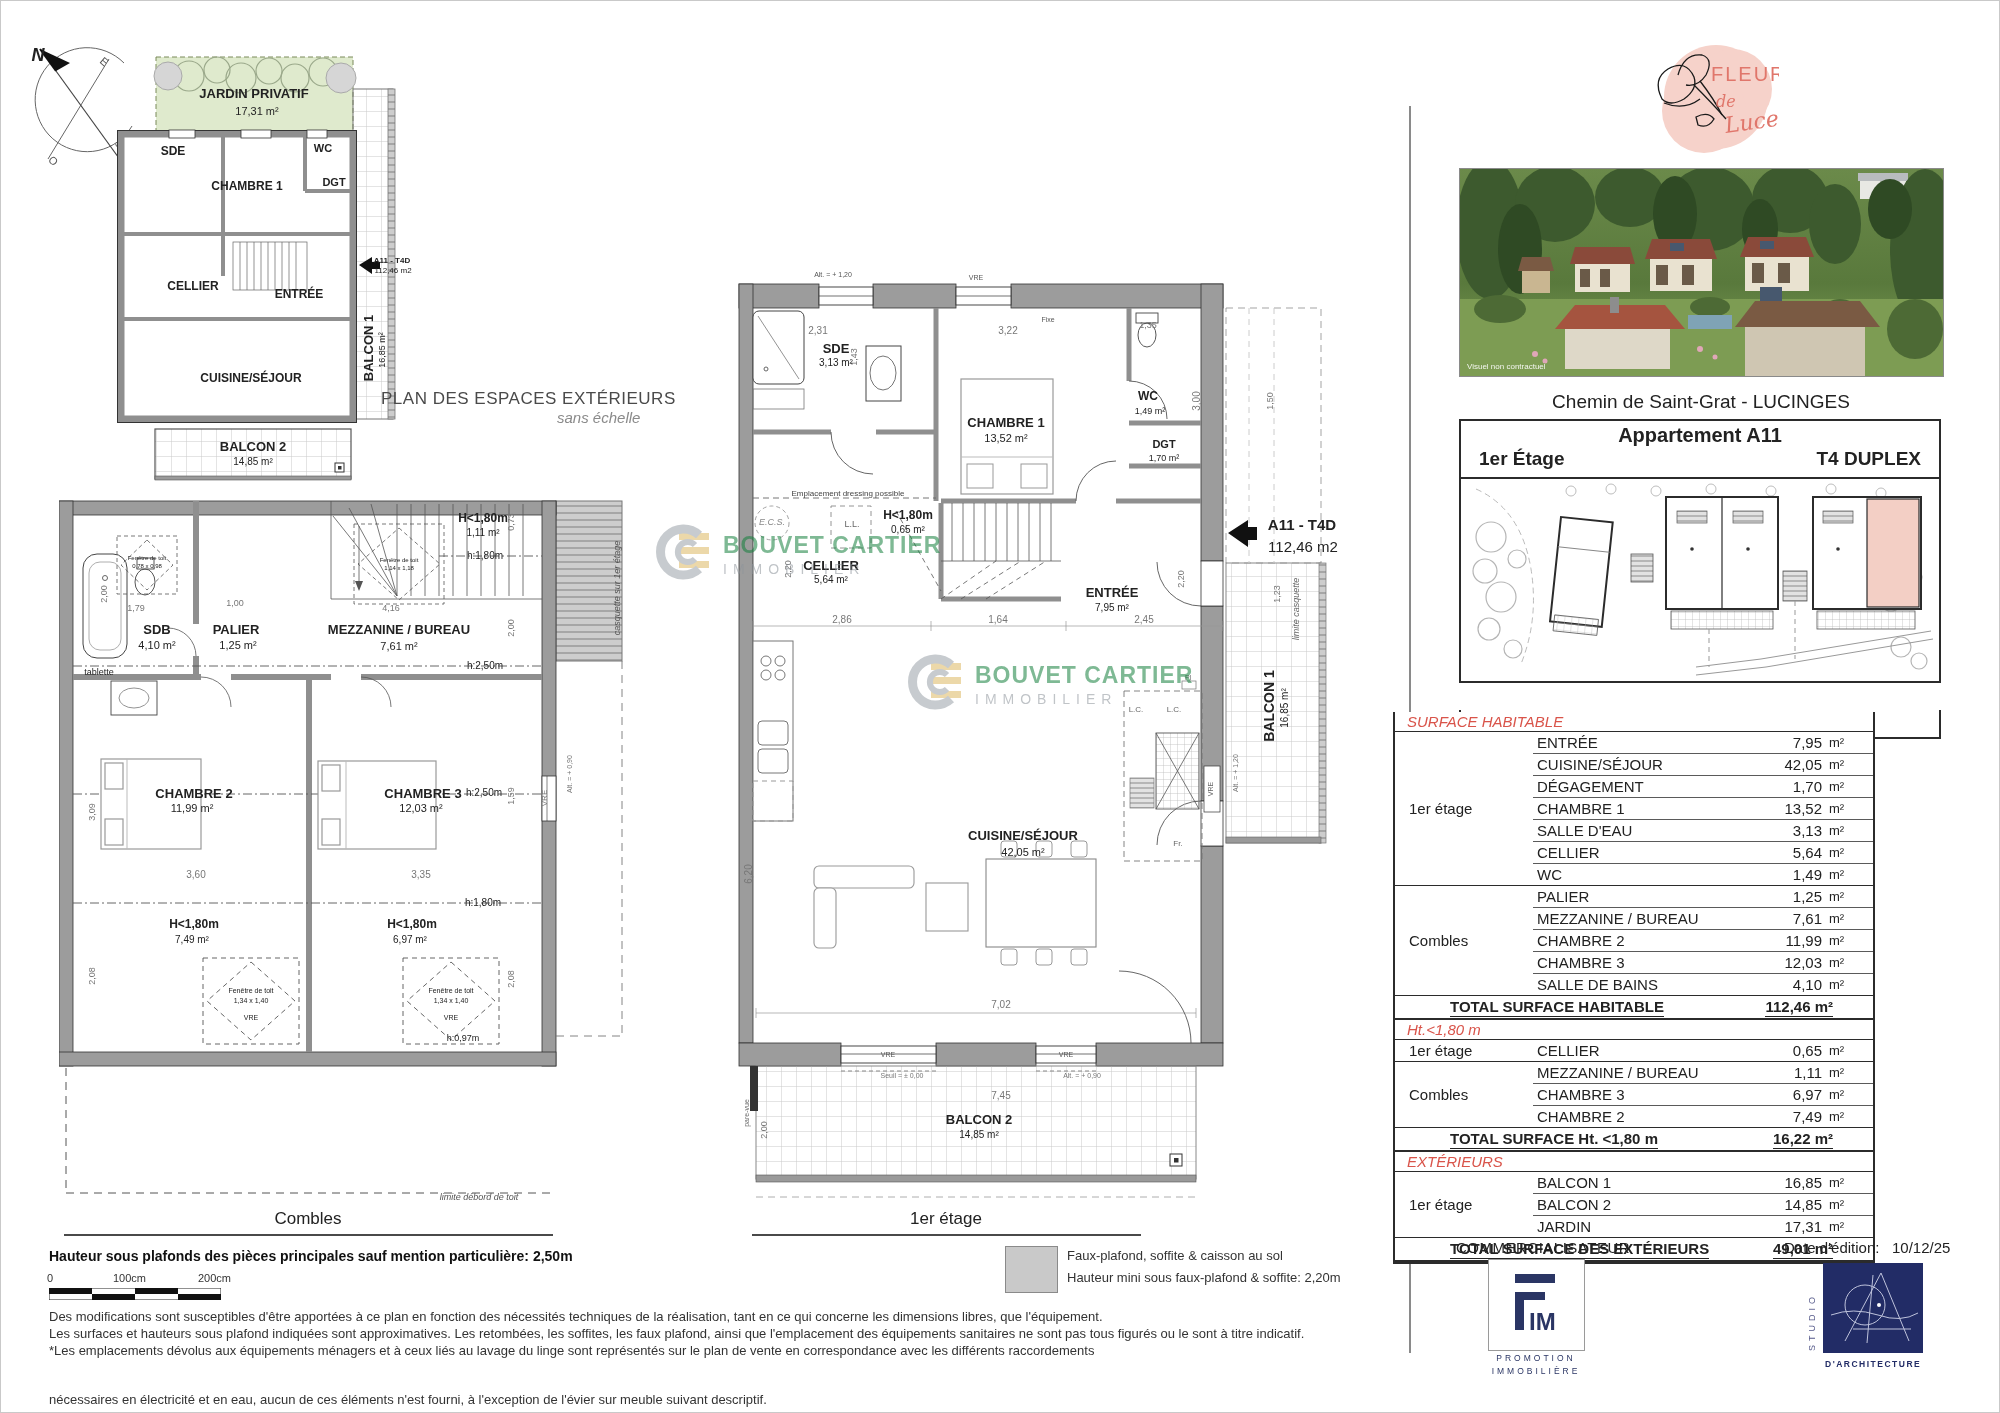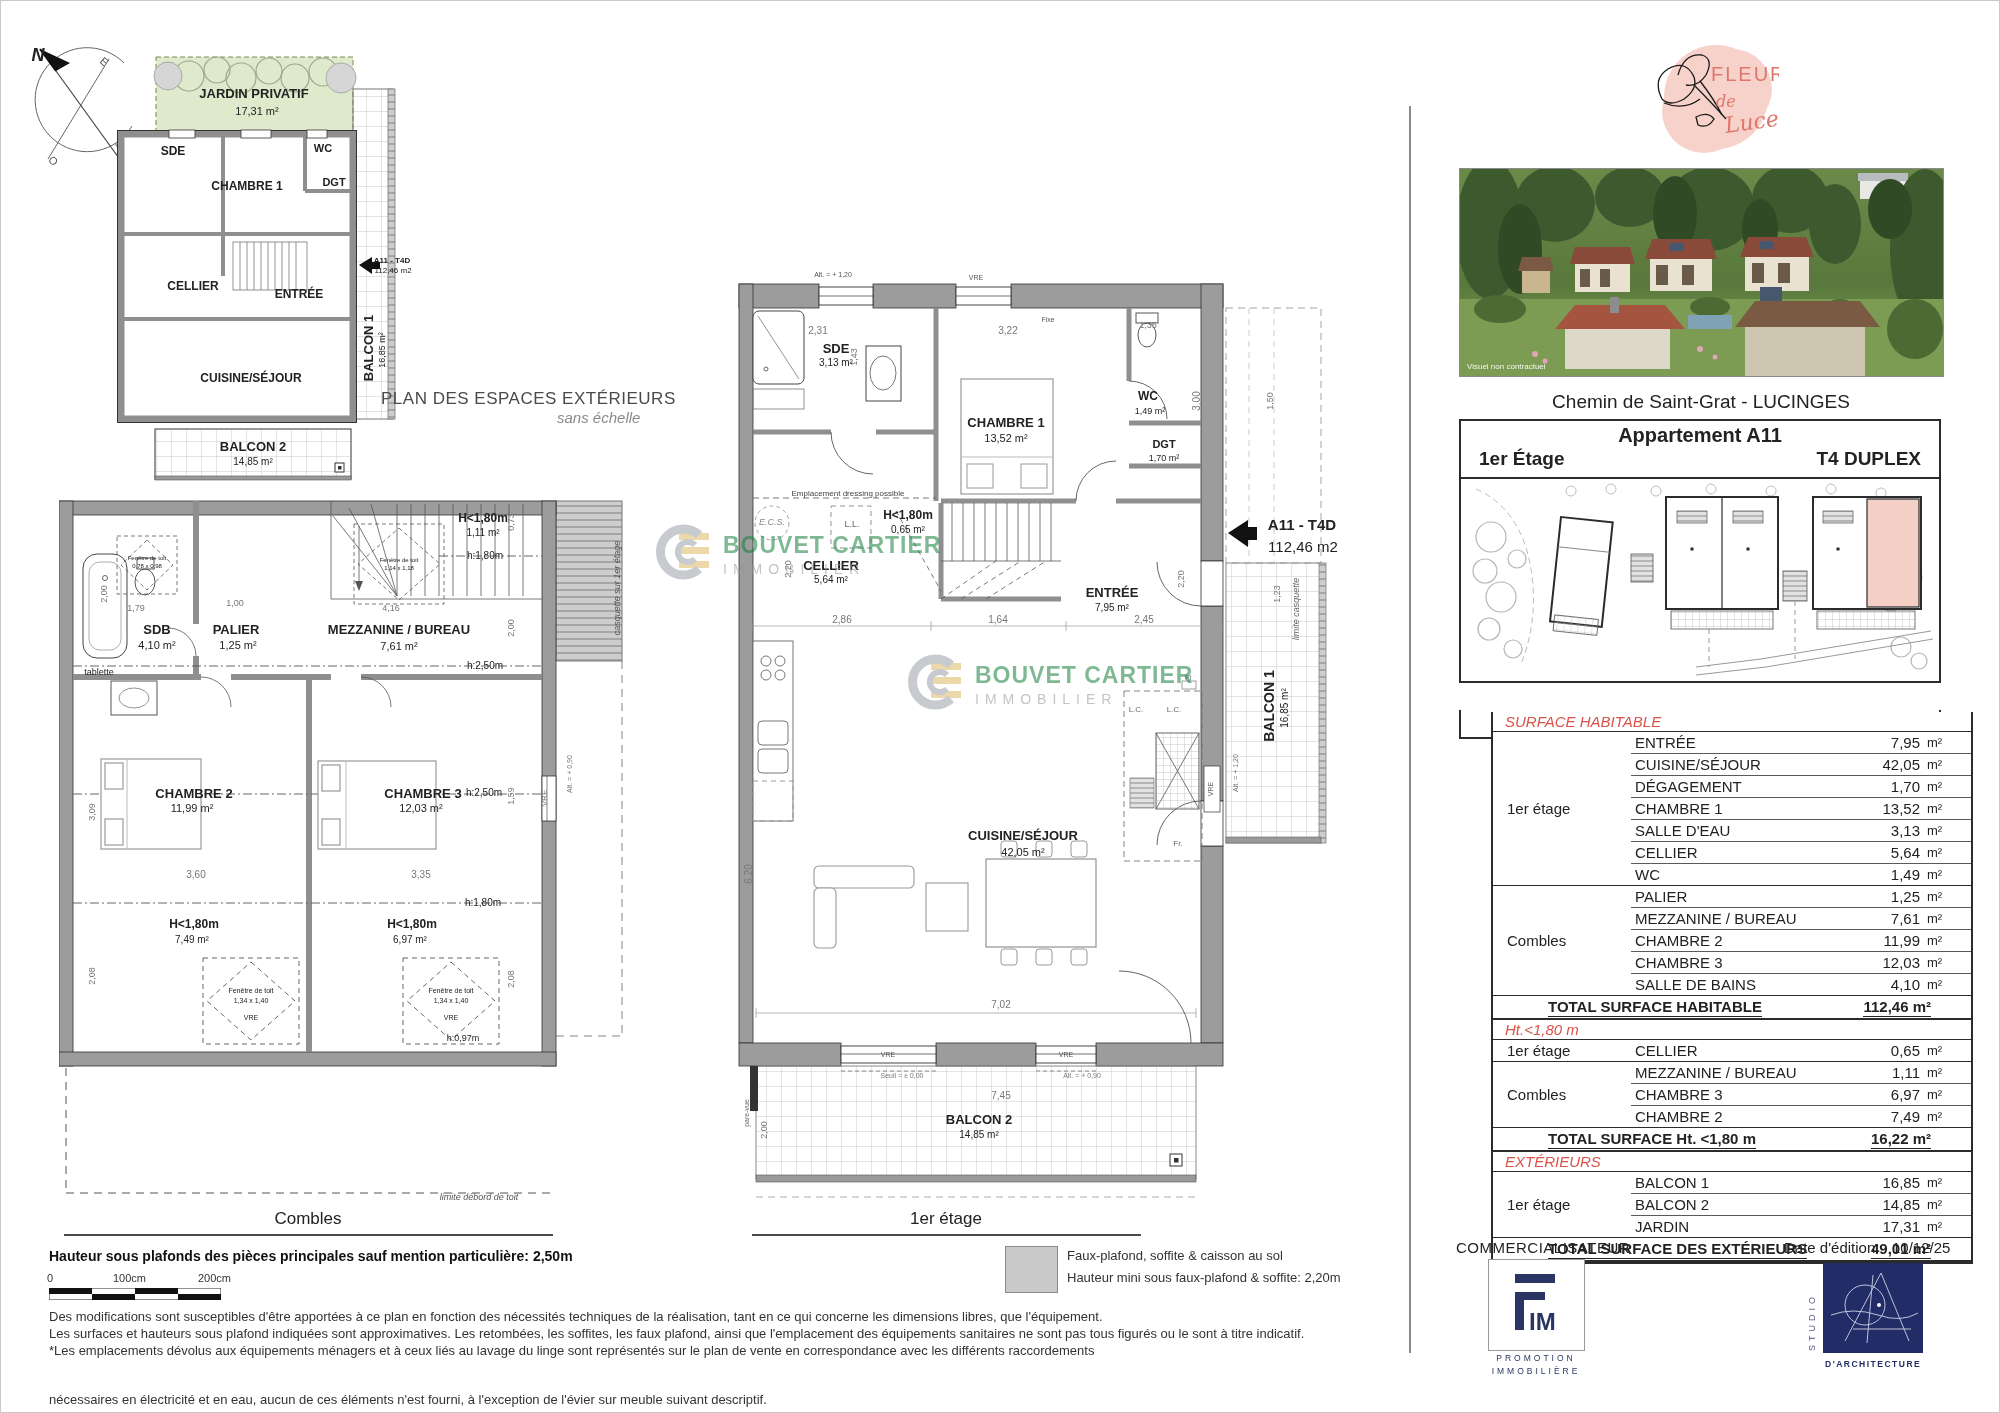--- a/index.html
+++ b/index.html
@@ -597,21 +597,21 @@
       <polyline points="235,196 305,188 472,160" fill="none" stroke="#999" stroke-width="1"></polyline>
       <line x1="248" y1="150" x2="248" y2="188" stroke="#999" stroke-dasharray="5,4"></line>
       <line x1="334" y1="122" x2="334" y2="180" stroke="#999" stroke-dasharray="5,4"></line>
     </svg>
   </div>
 
   <div class="tbl-title" style="left:1458px;top:709px;width:482px;height:29px;">
     <span>TABLEAU DE SURFACES</span>
   </div>
 
-  <div id="surface-table" style="left:1490px;top:711px;width:482px;">
+  <div id="surface-table" style="left:1392px;top:711px;width:482px;">
       <div class="sec-red">SURFACE HABITABLE</div>
       <div class="tgroup">
         <div class="tg-label">1er étage</div>
         <div class="tg-rows">
           <div class="trow">
             <span class="r-name">ENTRÉE</span>
             <span class="r-val">7,95</span>
             <span class="r-unit">m²</span>
           </div>
           <div class="trow">

